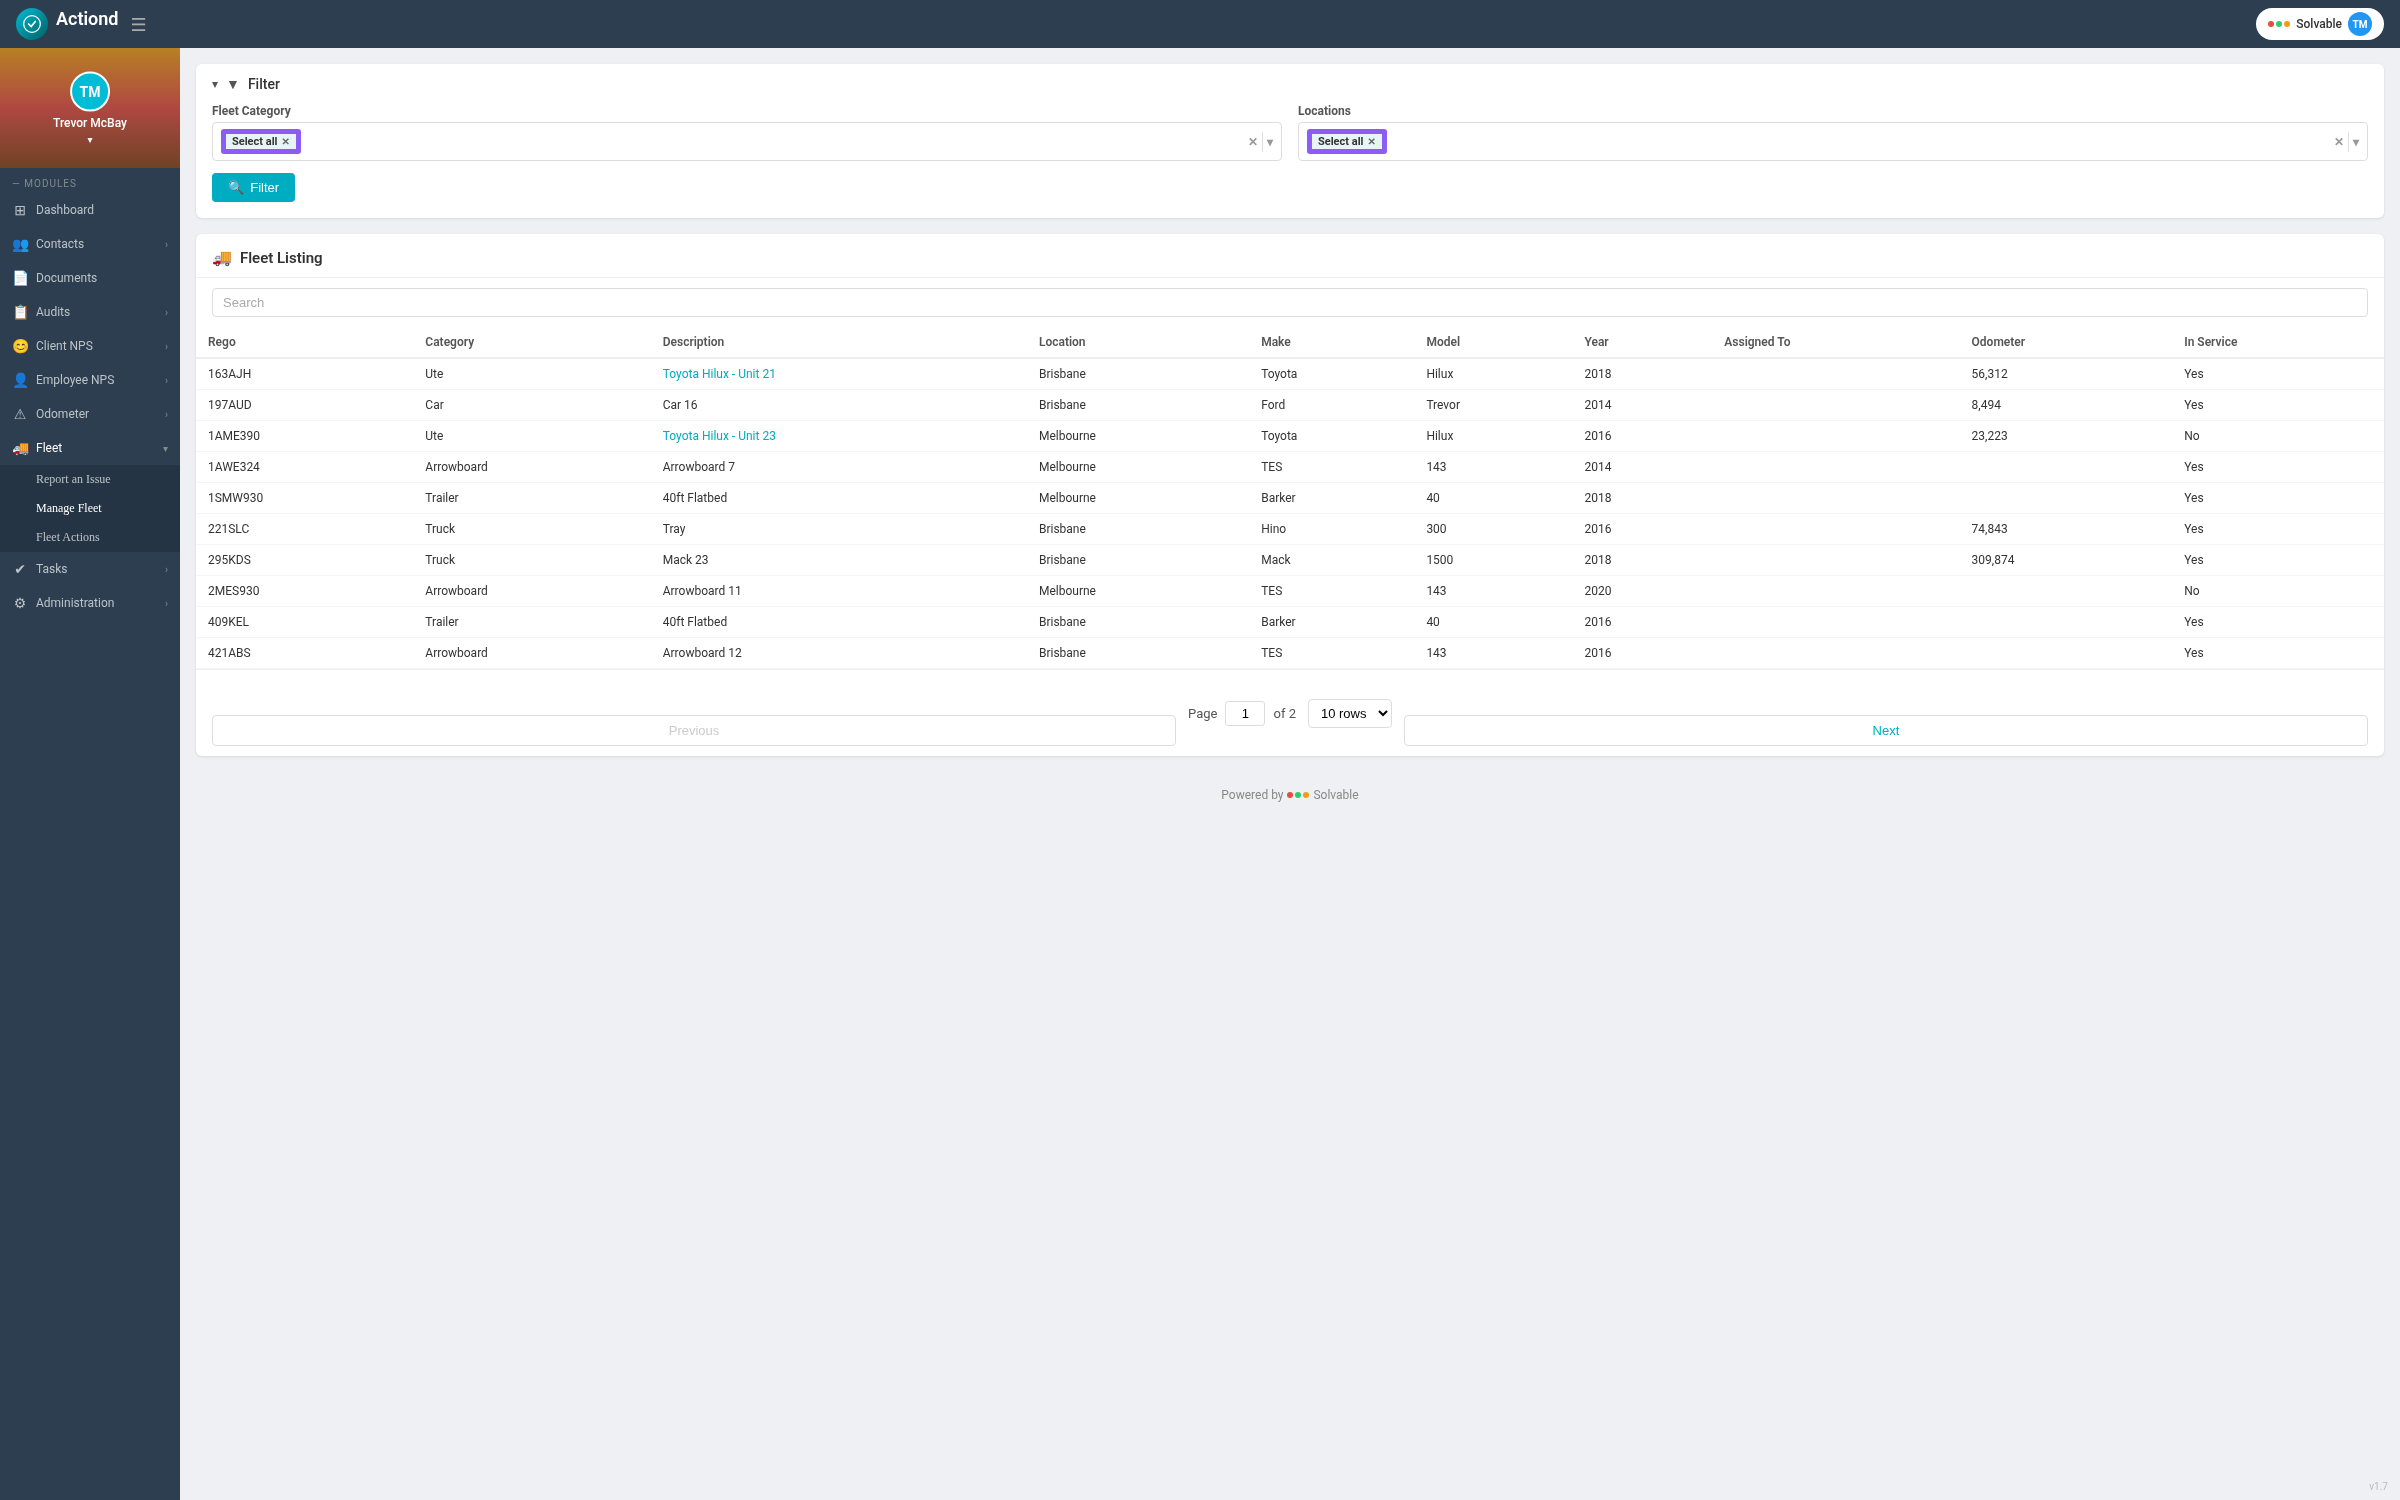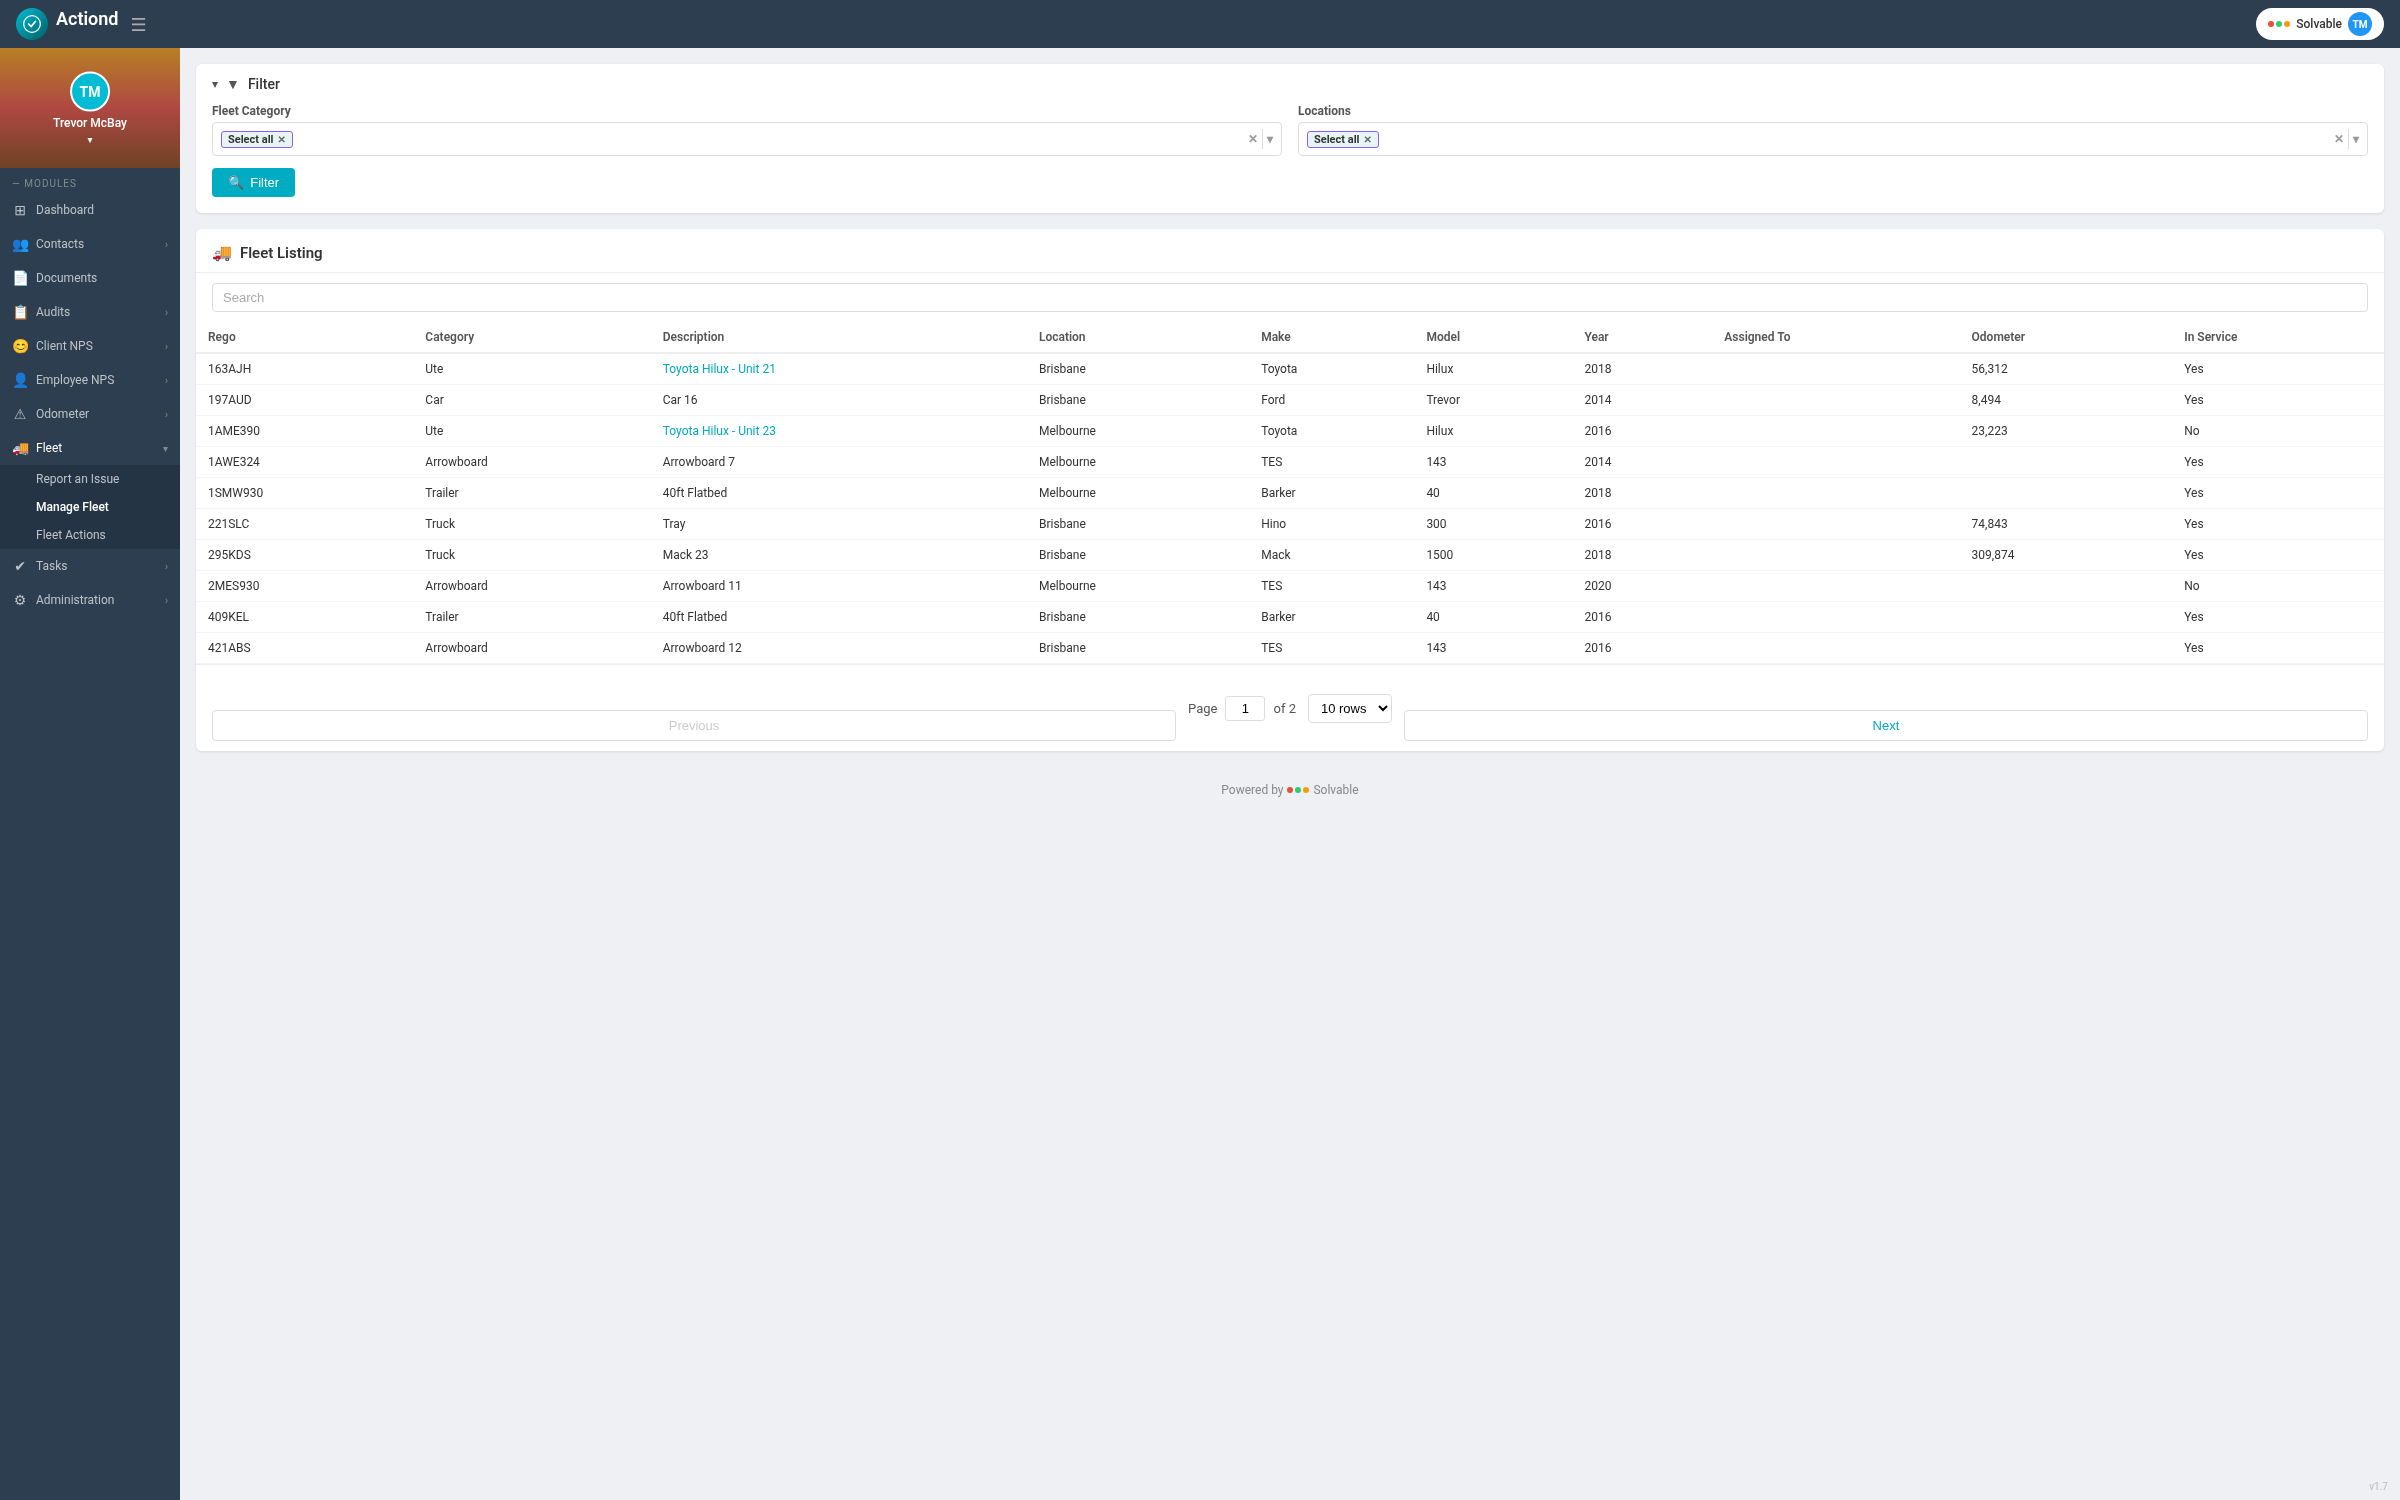--- a/index.html
+++ b/index.html
@@ -90,21 +90,21 @@
       color: #bdc3c7;
       cursor: pointer;
       transition: background 0.1s;
     }
     .nav-item.active { color: white; }
     .nav-item-left { display: flex; align-items: center; gap: 8px; }
     .nav-icon { font-size: 14px; width: 16px; text-align: center; }
     .nav-label { font-size: 12px; }
     .nav-arrow { font-size: 10px; color: #7f8c8d; }
 
-    .nav-sub { background: rgba(0,0,0,0.15); }
+    .nav-sub { background: rgba(0,0,0,0.15); font-family: Liberation Serif, serif; }
     .nav-sub-item {
       padding: 7px 12px 7px 36px;
       color: #bdc3c7;
       cursor: pointer;
       font-size: 12px;
     }
     .nav-sub-item.active { color: white; font-weight: 500; }
 
     
     .main-content {
@@ -138,21 +138,21 @@
       border: 1px solid #ddd;
       border-radius: 4px;
       padding: 6px 8px;
       display: flex; align-items: center; justify-content: space-between;
       cursor: pointer;
       background: white;
     }
     .filter-select-tags { display: flex; align-items: center; gap: 4px; flex: 1; }
     .tag {
       background: #e8f5f5;
-      border: 1px solid #8b5cf6;
+      border: 5px solid #8b5cf6;
       border-radius: 3px;
       padding: 1px 6px;
       font-size: 11px;
       display: flex; align-items: center; gap: 4px;
     }
     .tag-x { cursor: pointer; color: #666; font-size: 10px; }
     .filter-select-icons { display: flex; align-items: center; gap: 4px; }
     .filter-x { color: #999; cursor: pointer; font-size: 12px; }
     .filter-chevron { color: #999; font-size: 12px; }
     .filter-divider { width: 1px; height: 20px; background: #ddd; }

